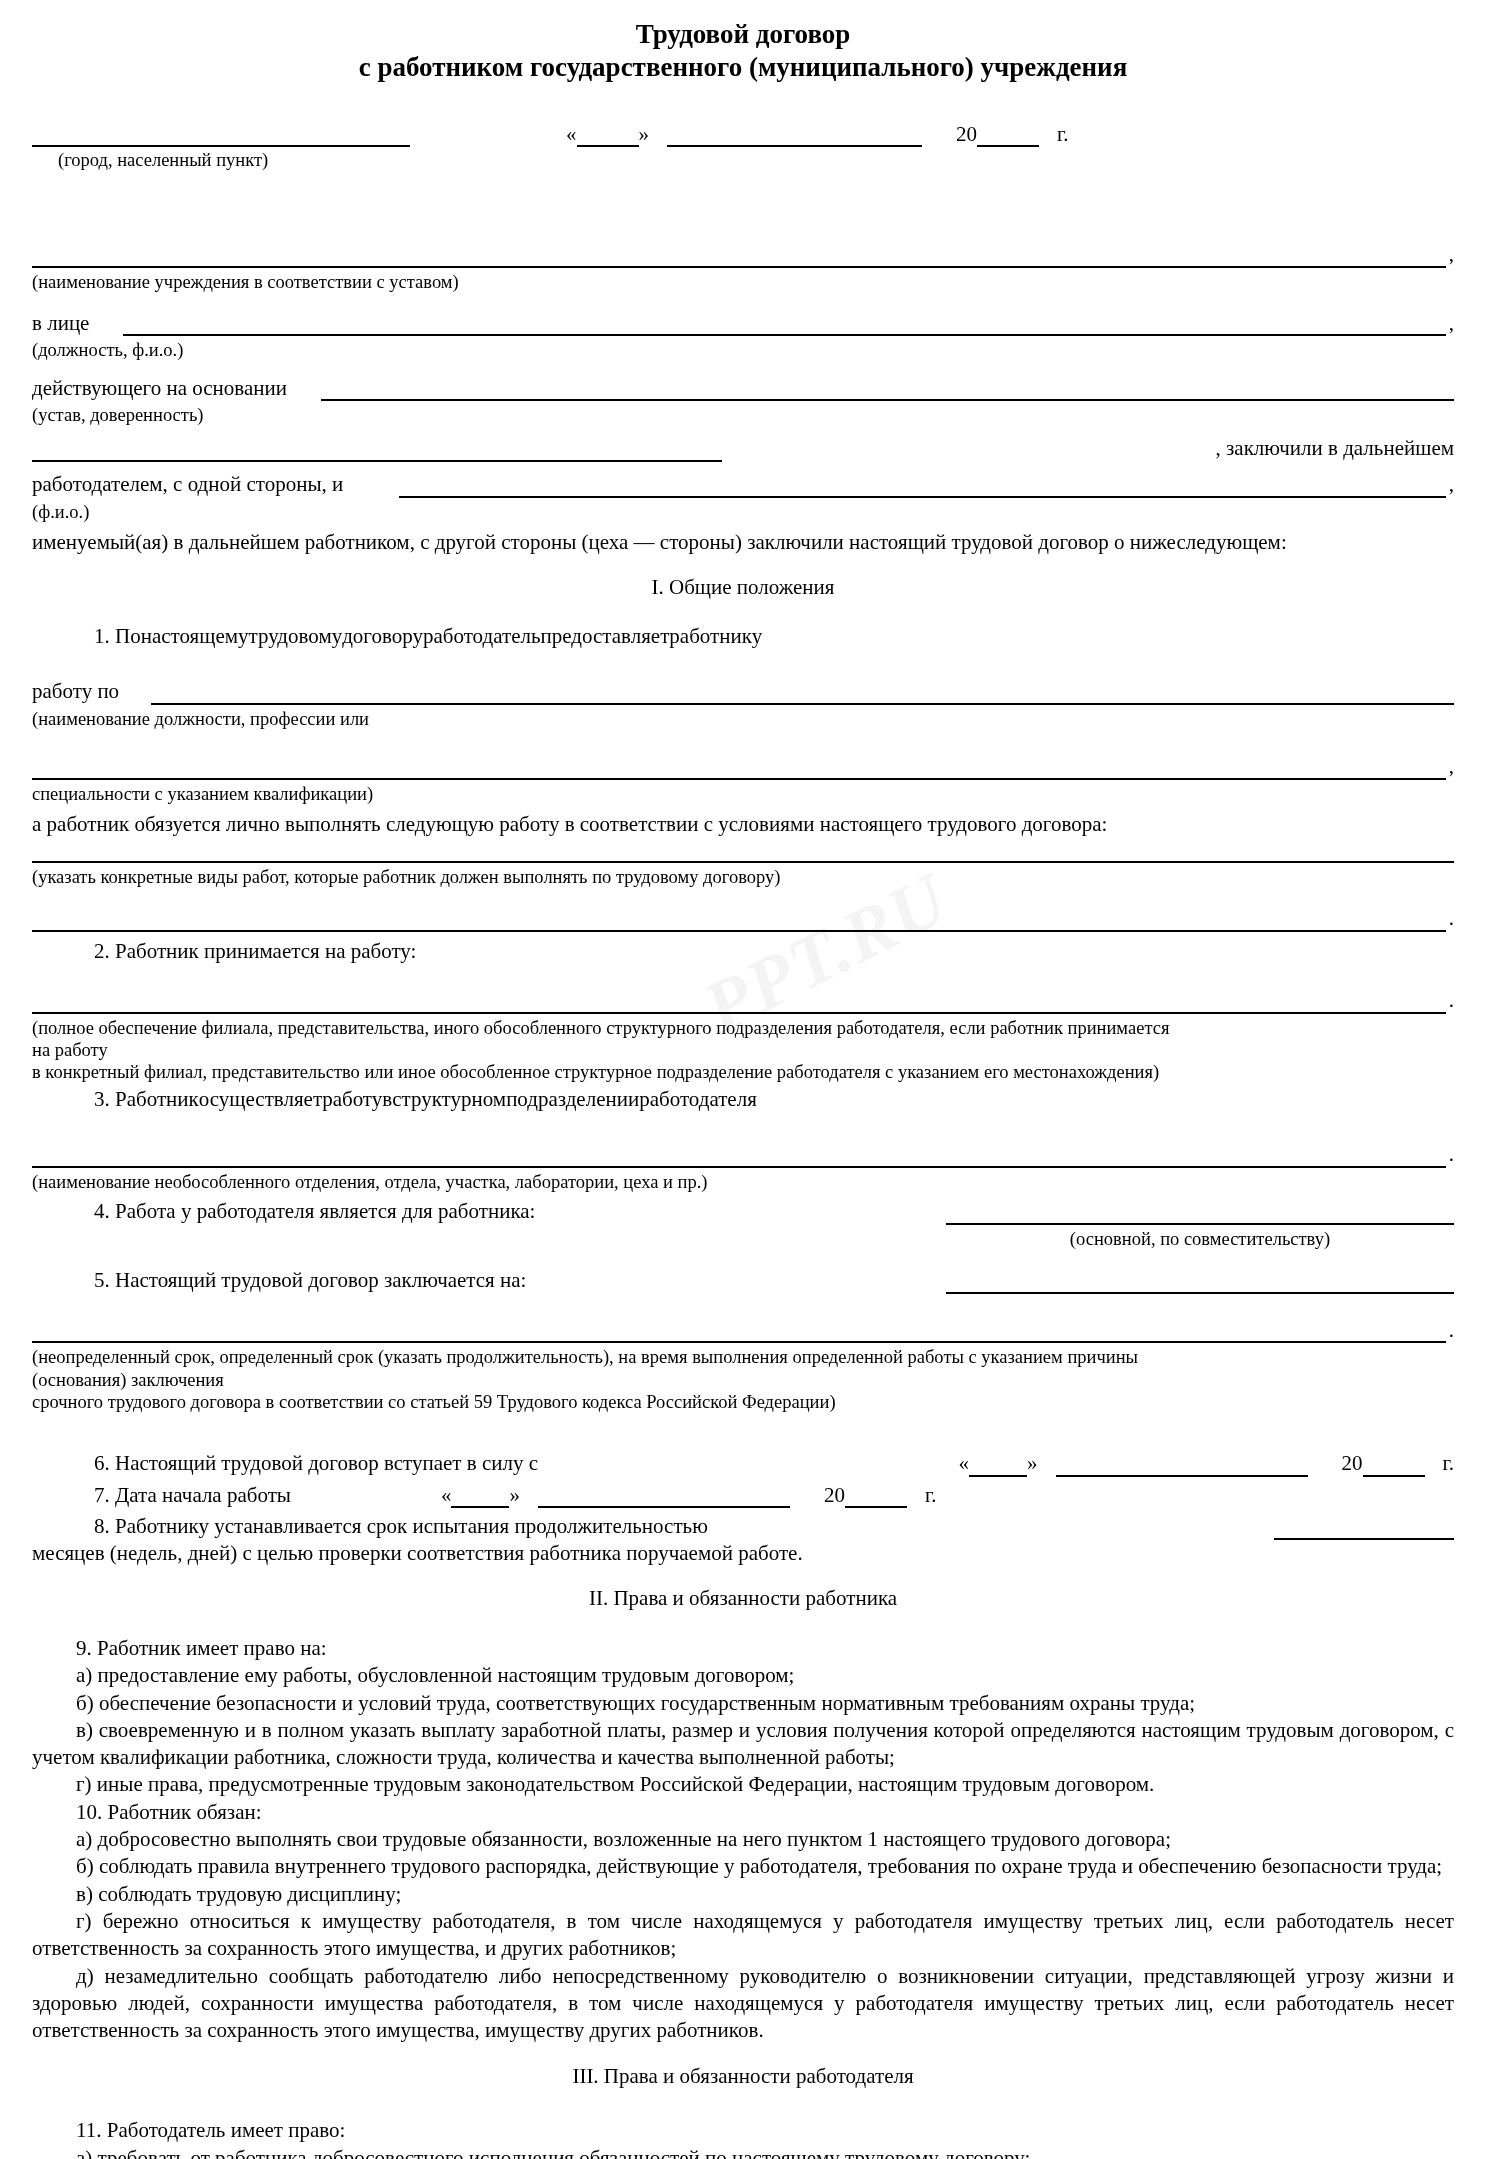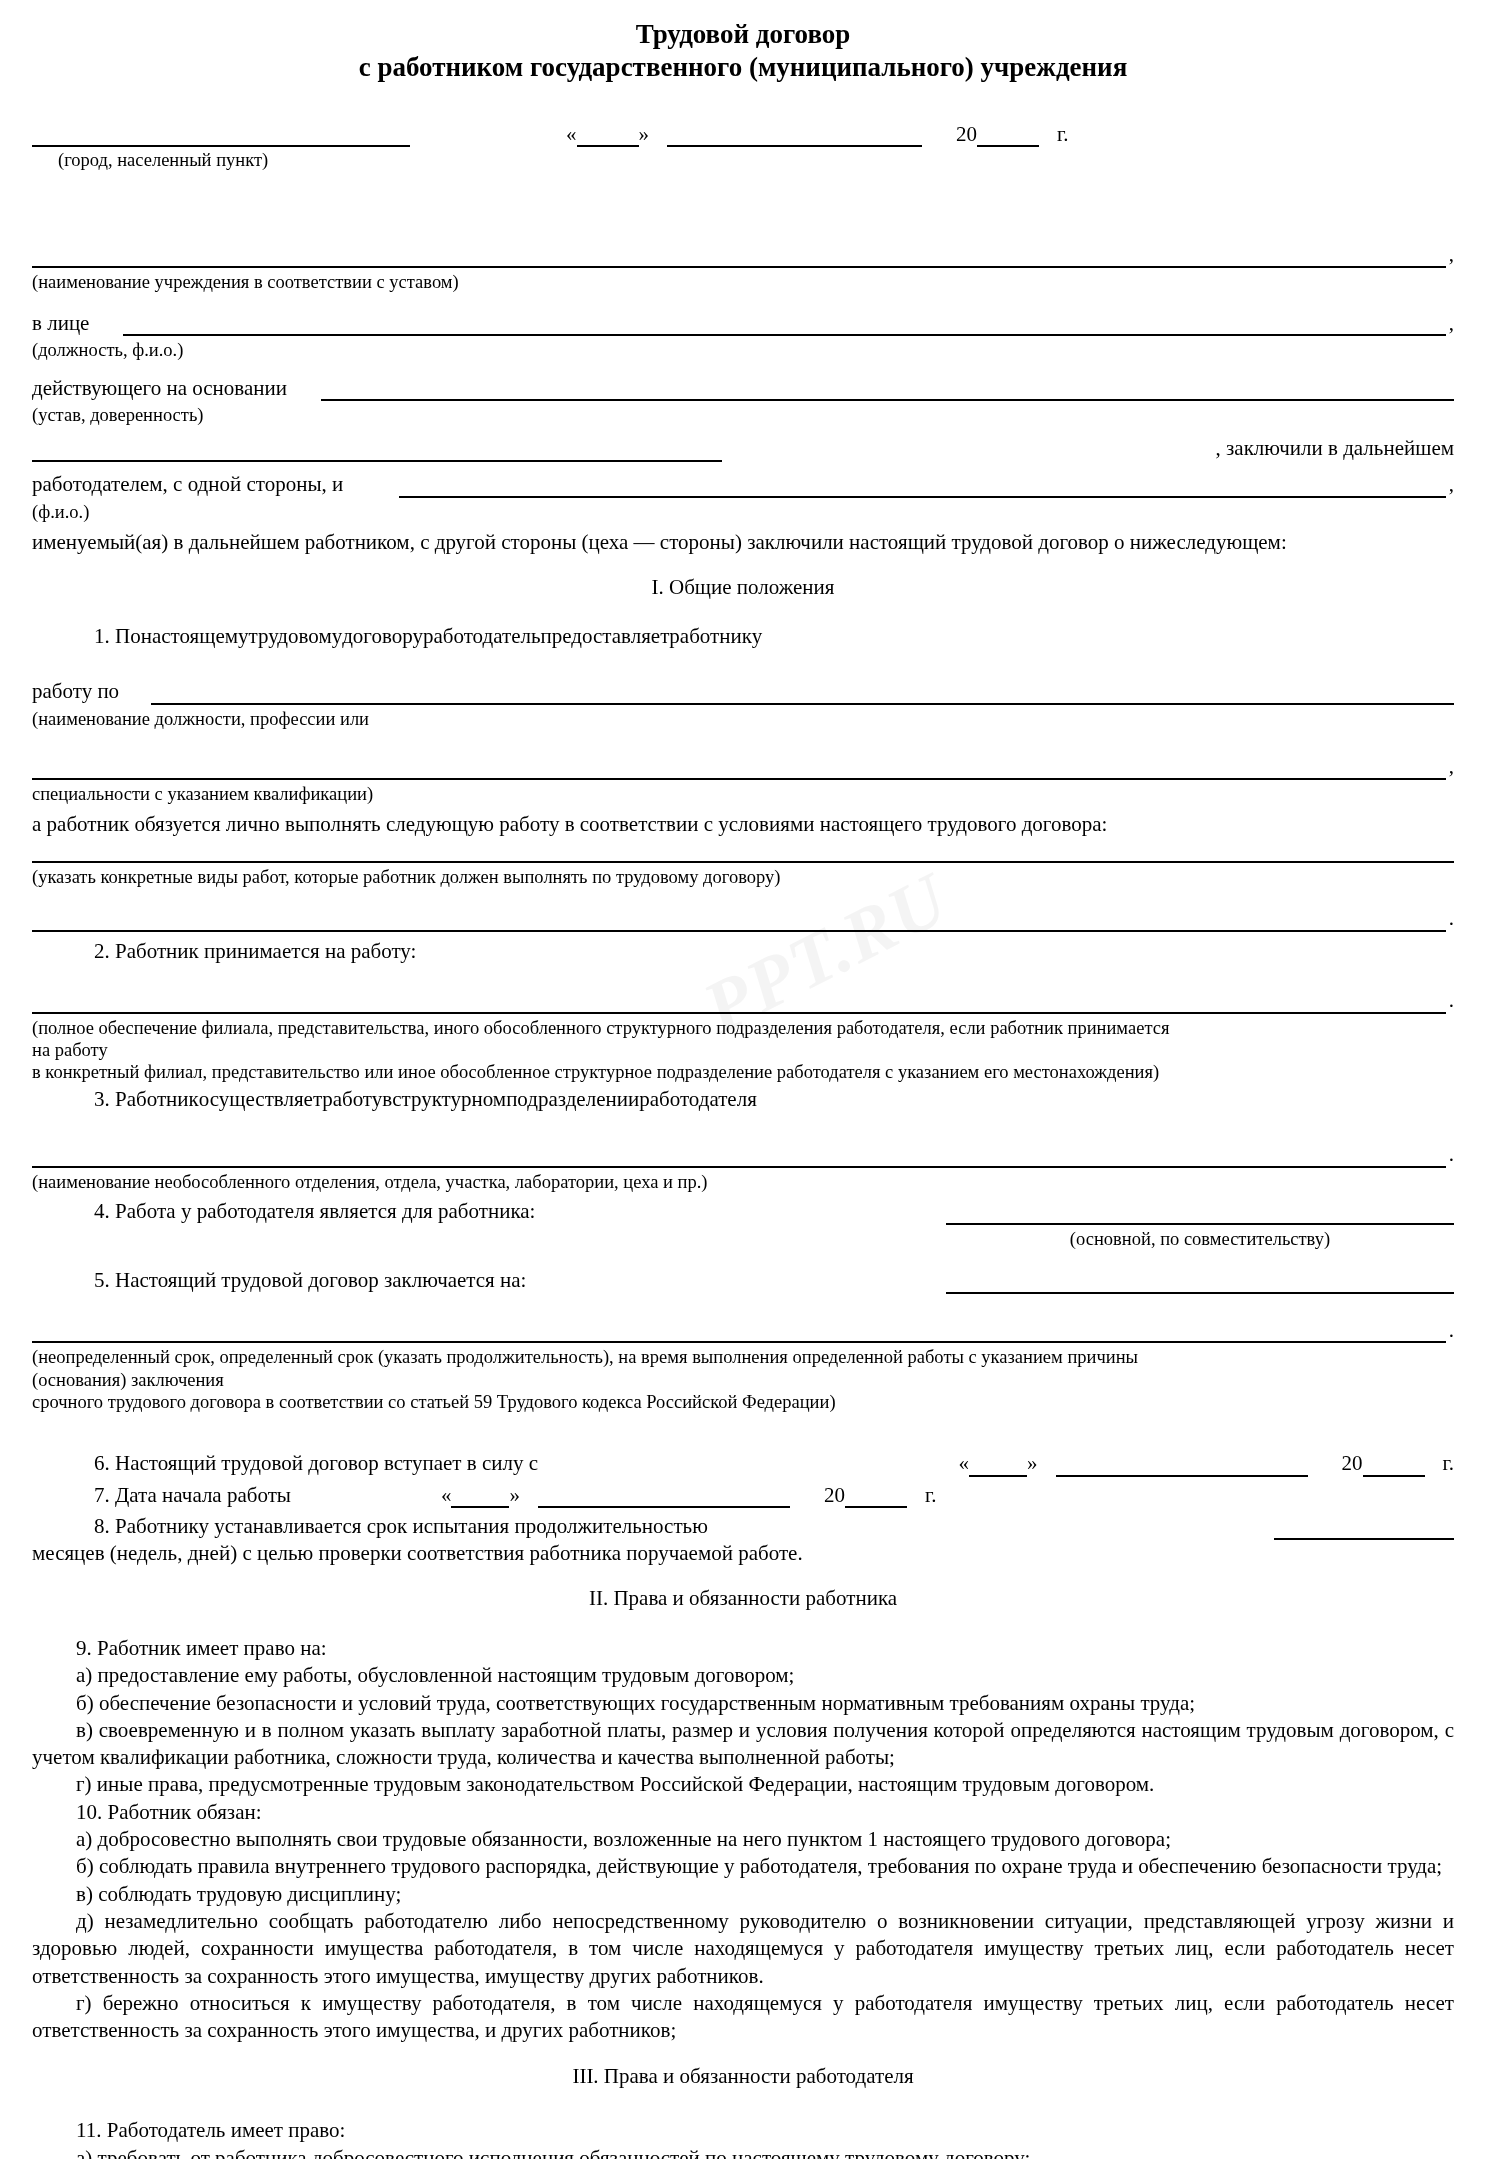--- a/index.html
+++ b/index.html
@@ -364,22 +364,22 @@
 
     <div class="para indent">9. Работник имеет право на:</div>
     <div class="para indent">а) предоставление ему работы, обусловленной настоящим трудовым договором;</div>
     <div class="para indent">б) обеспечение безопасности и условий труда, соответствующих государственным нормативным требованиям охраны труда;</div>
     <div class="para indent">в) своевременную и в полном указать выплату заработной платы, размер и условия получения которой определяются настоящим трудовым договором, с учетом квалификации работника, сложности труда, количества и качества выполненной работы;</div>
     <div class="para indent">г) иные права, предусмотренные трудовым законодательством Российской Федерации, настоящим трудовым договором.</div>
     <div class="para indent">10. Работник обязан:</div>
     <div class="para indent">а) добросовестно выполнять свои трудовые обязанности, возложенные на него пунктом 1 настоящего трудового договора;</div>
     <div class="para indent">б) соблюдать правила внутреннего трудового распорядка, действующие у работодателя, требования по охране труда и обеспечению безопасности труда;</div>
     <div class="para indent">в) соблюдать трудовую дисциплину;</div>
+    <div class="para indent">г) бережно относиться к имуществу работодателя, в том числе находящемуся у работодателя имуществу третьих лиц, если работодатель несет ответственность за сохранность этого имущества, и других работников;</div>
     <div class="para indent">д) незамедлительно сообщать работодателю либо непосредственному руководителю о возникновении ситуации, представляющей угрозу жизни и здоровью людей, сохранности имущества работодателя, в том числе находящемуся у работодателя имуществу третьих лиц, если работодатель несет ответственность за сохранность этого имущества, имуществу других работников.</div>
-    <div class="para indent">г) бережно относиться к имуществу работодателя, в том числе находящемуся у работодателя имуществу третьих лиц, если работодатель несет ответственность за сохранность этого имущества, и других работников;</div>
 
     <div class="sec-heading">III. Права и обязанности работодателя</div>
 
     <div class="spacer-14"></div>
 
     <div class="para indent">11. Работодатель имеет право:</div>
     <div class="para indent">а) требовать от работника добросовестного исполнения обязанностей по настоящему трудовому договору;</div>
 
   </div>
 </div>

